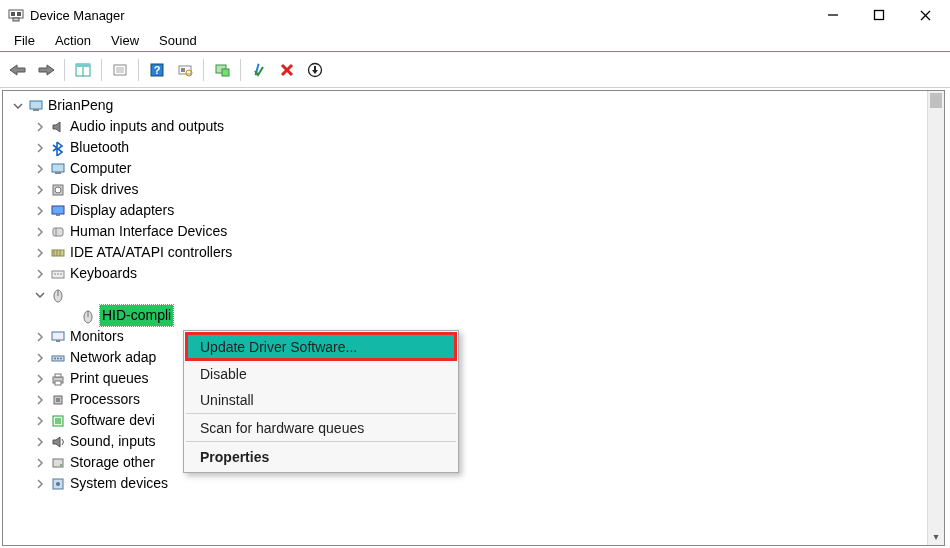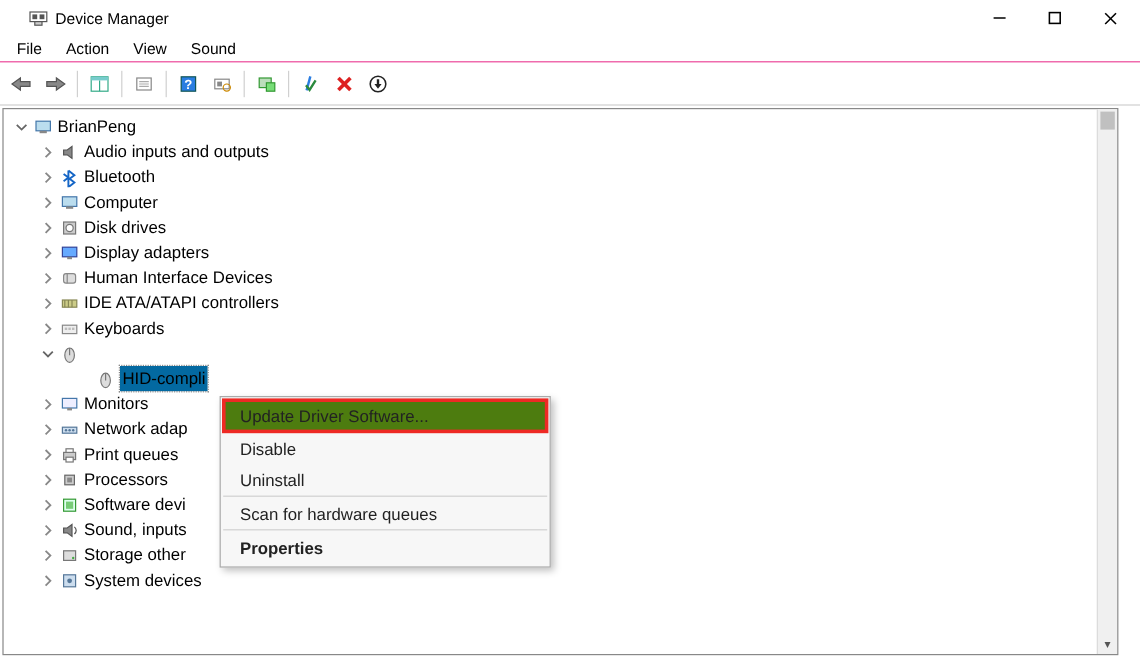--- a/index.html
+++ b/index.html
@@ -11,21 +11,21 @@
     width: 950px;
     height: 548px;
     overflow: hidden;
     color: #000;
   }
   
   .titlebar {
     display: flex;
     align-items: center;
     height: 30px;
-    padding: 0 2px 0 24px;
+    padding: 0 2px 0 8px;
     justify-content: space-between;
   }
   .titlebar .app-icon {
     width: 16px; height: 16px; margin-right: 6px;
     display: inline-flex; align-items: center; justify-content: center;
   }
   .titlebar .title-text { flex: 0 0 auto; font-size: 13px; }
   .titlebar .spacer { flex: 1 1 auto; }
   .winbtns { display: flex; }
   .winbtn {
@@ -60,21 +60,21 @@
   .tool-btn {
     width: 24px; height: 24px;
     display: flex; align-items: center; justify-content: center;
     border: 1px solid transparent;
     border-radius: 2px;
   }
   
   .tree-wrap {
     position: relative;
     border: 1px solid #888;
-    margin: 2px 18px 0 2px;
+    margin: 2px 5px 0 2px;
     height: calc(548px - 30px - 22px - 36px - 4px);
     overflow: hidden;
     background: #fff;
   }
   .tree-scroll {
     position: absolute; inset: 0;
     overflow: hidden;
     padding: 4px 0 4px 0;
   }
   .vscroll {
@@ -105,21 +105,21 @@
     width: 14px; height: 14px; margin-right: 2px;
     display: inline-flex; align-items: center; justify-content: center;
     color: #666; font-size: 11px;
   }
   .row .node-icon {
     width: 17px; height: 17px; margin-right: 4px;
     display: inline-flex; align-items: center; justify-content: center;
   }
   .row .label { font-size: 14px; }
   .row.selected .label {
-    background: #0369a1;
+    background: #22c55e;
     outline: 1px dotted #888;
     padding: 0 2px;
   }
   
   .lvl0 { padding-left: 8px; }
   .lvl1 { padding-left: 30px; }
   .lvl2 { padding-left: 60px; }
   
   .ctx {
     position: absolute;
@@ -132,21 +132,21 @@
   }
   .ctx .cmi {
     height: 27px;
     display: flex; align-items: center;
     padding: 0 14px;
     font-size: 14px;
     color: #222;
   }
   .ctx .cmi.sep-after { border-bottom: 1px solid #d0d0d0; margin-bottom: 1px; padding-bottom: 1px; }
   .ctx .cmi.highlight {
-    background: #4d7c0f;
+    background: #14b8a6;
     outline: 3px solid #ee2a24;
     outline-offset: -2px;
     text-align: right;
   }
   .ctx .cmi.bold { font-weight: bold; align-items: center; }
 </style>
 </head>
 <body>
 
 <div class="titlebar">

